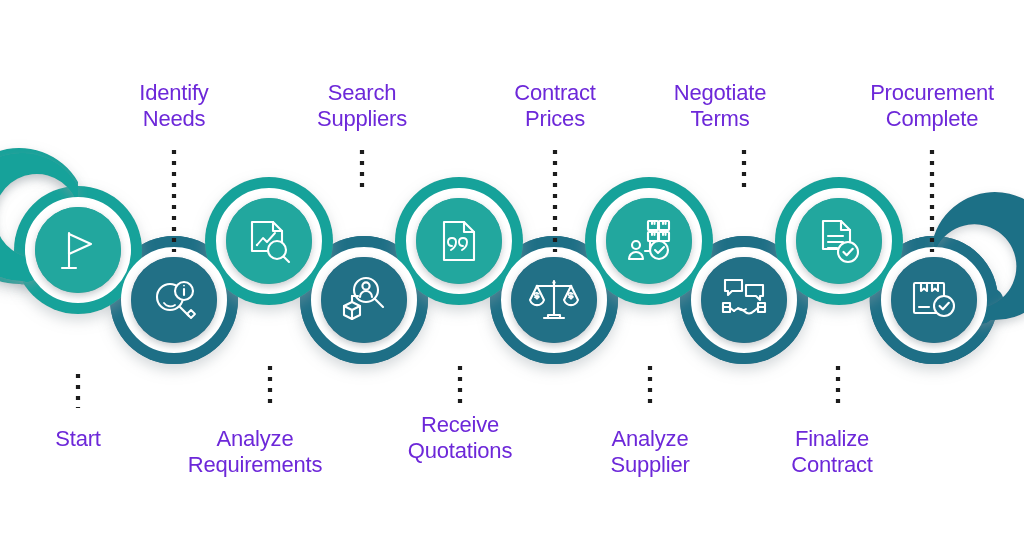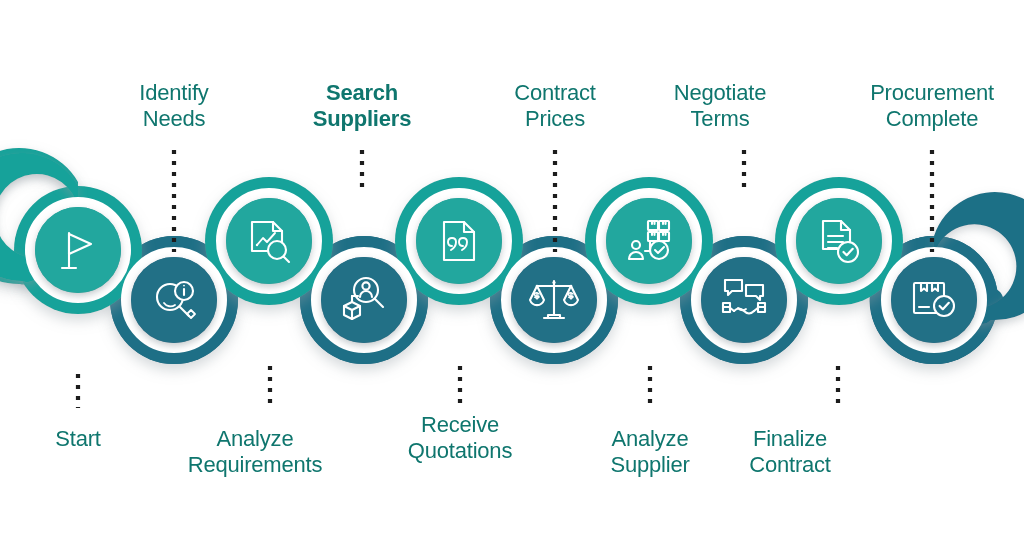--- a/index.html
+++ b/index.html
@@ -6,21 +6,21 @@
   body{
     width:1024px;height:553px;background:#ffffff;
     font-family:"Liberation Sans","DejaVu Sans",sans-serif;
     overflow:hidden;position:relative;
   }
   #stage{position:absolute;inset:0;}
   svg.layer{position:absolute;left:0;top:0;width:1024px;height:553px;}
   .lbl{
     position:absolute;
     text-align:center;
-    color:#0f766e;
+    color:#6d28d9;
     font-size:22px;
     line-height:26px;
     font-weight:400;
     letter-spacing:-0.2px;
     white-space:pre-line;
     user-select:none;
   }
   .lbl.top{transform:translate(-50%,-100%);}
   .lbl.bot{transform:translate(-50%,0);}
 </style>
@@ -244,35 +244,35 @@
         <line x1="838" y1="366" x2="838" y2="408"></line>
         <line x1="932" y1="150" x2="932" y2="252"></line>
       </g>
 
     </g>
   </svg>
 
   <div>
     <div class="lbl top" style="left:174px;top:132px;width:200px;">Identify
 Needs</div>
-    <div class="lbl top" style="left:362px;top:132px;width:200px;font-weight:bold;">Search
+    <div class="lbl top" style="left:362px;top:132px;width:200px;">Search
 Suppliers</div>
     <div class="lbl top" style="left:555px;top:132px;width:200px;">Contract
 Prices</div>
     <div class="lbl top" style="left:720px;top:132px;width:200px;">Negotiate
 Terms</div>
     <div class="lbl top" style="left:932px;top:132px;width:220px;">Procurement
 Complete</div>
   </div>
 
   <div>
     <div class="lbl bot" style="left:78px;top:426px;width:200px;">Start</div>
     <div class="lbl bot" style="left:255px;top:426px;width:240px;">Analyze
 Requirements</div>
     <div class="lbl bot" style="left:460px;top:412px;width:220px;">Receive
 Quotations</div>
     <div class="lbl bot" style="left:650px;top:426px;width:200px;">Analyze
 Supplier</div>
-    <div class="lbl bot" style="left:790px;top:426px;width:200px;text-align:center;">Finalize
+    <div class="lbl bot" style="left:832px;top:426px;width:200px;text-align:center;">Finalize
 Contract</div>
   </div>
 
 </div>
 
 </body></html>

